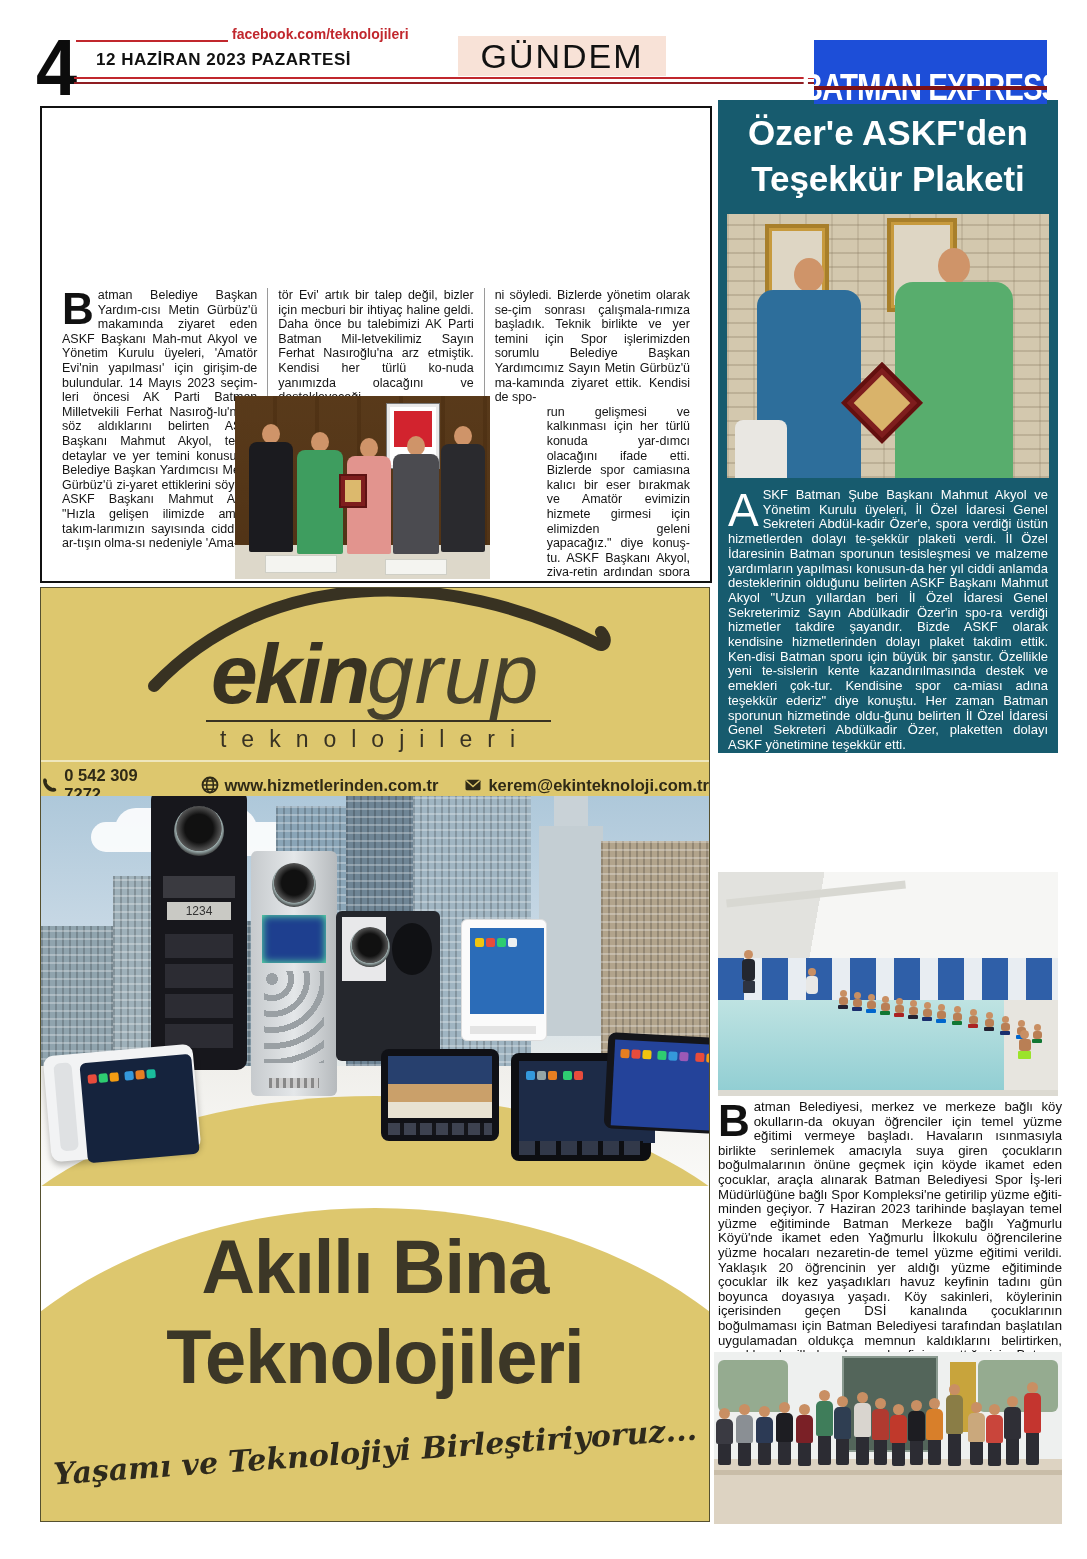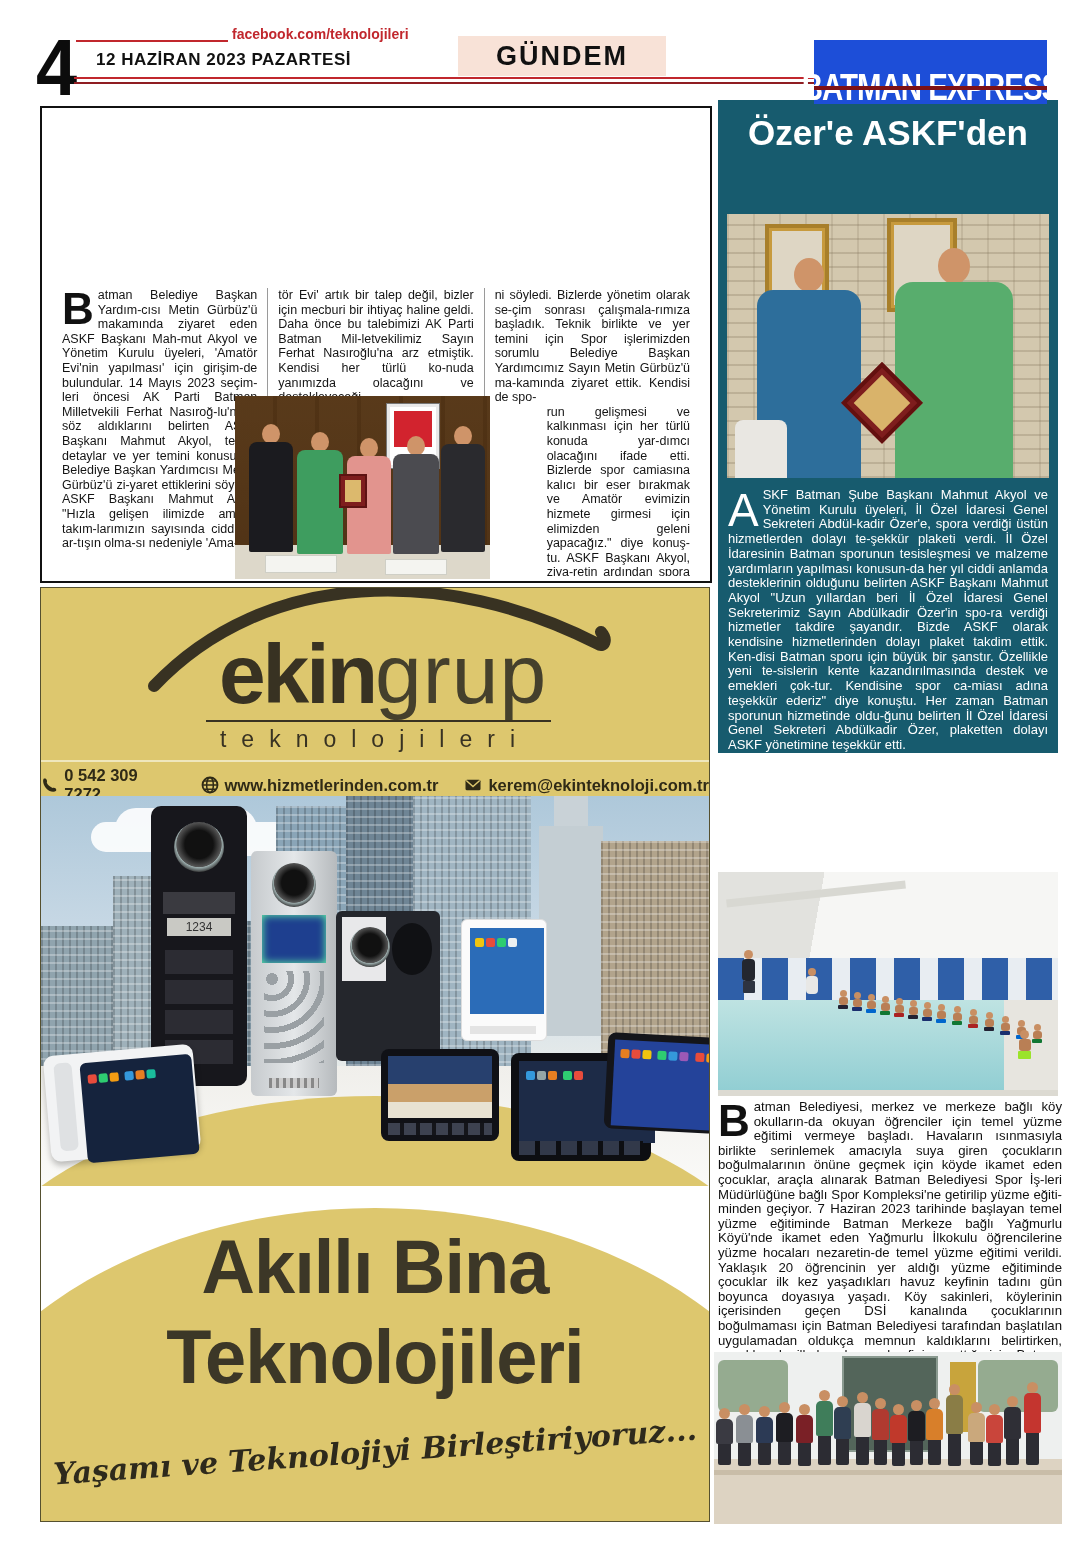--- a/index.html
+++ b/index.html
@@ -8,21 +8,21 @@
   .abs{position:absolute;}
 
   
   .page-number{left:36px;top:22px;font-size:74px;font-weight:900;color:#0c0c0c;
                transform:scaleY(1.08);transform-origin:top left;letter-spacing:-3px;}
   .fb-rule{left:76px;top:40px;width:152px;height:2px;background:#c1272d;}
   .fb-text{left:232px;top:26px;font-size:14px;font-weight:700;color:#c1272d;}
   .date-text{left:96px;top:50px;font-size:17px;font-weight:700;color:#111;letter-spacing:.5px;}
   .section-box{left:458px;top:36px;width:208px;height:40px;background:#f8e2d7;
                display:flex;align-items:center;justify-content:center;}
-  .section-box span{font-size:27px;font-weight:700;color:#111;letter-spacing:2px;}
+  .section-box span{font-size:34px;font-weight:400;color:#111;letter-spacing:2px;}
   .hrule1{left:74px;top:77px;width:973px;height:2px;background:#c1272d;}
   .hrule2{left:74px;top:82px;width:973px;height:2px;background:#8f1d22;}
   .masthead{left:814px;top:40px;width:233px;height:64px;background:#1d4ed8;
             display:flex;align-items:flex-end;justify-content:center;z-index:3;}
   .masthead span{color:#fff;font-size:30px;font-weight:900;letter-spacing:-1px;
                  transform:scale(.98,1.25);white-space:nowrap;}
   .masthead-shadow{left:814px;top:86px;width:233px;height:4px;background:#7d1216;z-index:3;}
 
   
   .main-box{left:40px;top:106px;width:668px;height:473px;border:2px solid #111;background:#fff;}
@@ -49,21 +49,21 @@
   .person{position:absolute;}
   .person .head{width:18px;height:20px;border-radius:50%;background:#cf9469;margin:0 auto;}
   .person .torso{border-radius:8px 8px 2px 2px;margin-top:-2px;}
   .plaque-sm{position:absolute;width:24px;height:30px;background:#7e1d1d;border:2px solid #5d1212;}
   .plaque-sm i{position:absolute;inset:4px;background:#dcb96d;display:block;}
 
   
   .ad-box{left:40px;top:587px;width:668px;height:933px;background:#ddc76e;border:1px solid #55502f;overflow:hidden;}
   .ad-logo-zone{position:absolute;left:0;top:0;width:100%;height:168px;}
   .swoosh{position:absolute;left:105px;top:-6px;width:470px;height:120px;}
-  .brand{position:absolute;left:8px;top:38px;width:100%;text-align:center;color:#383222;white-space:nowrap;}
+  .brand{position:absolute;left:0;top:38px;width:100%;text-align:center;color:#383222;white-space:nowrap;font-style:italic;}
   .brand .bold{font-size:84px;font-weight:900;letter-spacing:-3px;}
   .brand .light{font-size:84px;font-weight:400;letter-spacing:1px;color:#45402c;}
   .brand-rule{position:absolute;left:165px;top:132px;width:345px;height:2px;background:#383222;}
   .brand-sub{position:absolute;left:0;top:138px;width:100%;text-align:center;font-size:23px;
              letter-spacing:15px;color:#383222;}
   .contact-sep{position:absolute;left:0;top:172px;width:100%;height:2px;background:#efe7bd;}
   .contact-row{position:absolute;left:0;top:178px;width:100%;display:flex;justify-content:center;
                gap:26px;align-items:center;color:#2f2a16;font-weight:700;font-size:16.5px;}
   .contact-item{display:flex;align-items:center;gap:6px;}
   .cicon{width:18px;height:18px;}
@@ -257,21 +257,21 @@
       <div class="bld win" style="left:235px;bottom:130px;width:80px;height:250px;background-color:#8aa5b7;"></div>
       <div class="bld win" style="left:305px;bottom:120px;width:68px;height:300px;background-color:#6f8595;"></div>
       <div class="bld win" style="left:372px;bottom:115px;width:118px;height:340px;background-color:#a0b5c2;"></div>
       <div class="bld" style="left:498px;bottom:150px;width:64px;height:210px;background:#c4ced3;">
         <div class="spire-top" style="bottom:210px;width:34px;height:46px;background:#c9d2d7;"></div>
 
       </div>
       <div class="bld win" style="left:560px;bottom:95px;width:108px;height:250px;background-color:#b2a48c;"></div>
       <div style="position:absolute;left:0;bottom:0;width:100%;height:120px;background:linear-gradient(#f0efeb,#fafaf8);"></div>
 
-      <div class="device" style="left:110px;bottom:100px;width:96px;height:280px;background:#17171c;border-radius:10px;">
+      <div class="device" style="left:110px;bottom:116px;width:96px;height:280px;background:#17171c;border-radius:10px;">
         <div class="cam" style="position:absolute;left:23px;top:16px;width:50px;height:50px;"></div>
         <div style="position:absolute;left:12px;top:86px;width:72px;height:22px;background:#3a3a40;"></div>
         <div style="position:absolute;left:16px;top:112px;width:64px;height:18px;background:#c9c9c4;color:#333;font-size:12px;text-align:center;line-height:18px;">1234</div>
         <div style="position:absolute;left:14px;top:138px;width:68px;height:120px;background:
              repeating-linear-gradient(0deg,#2c2c33 0 24px,#17171c 24px 30px),
              repeating-linear-gradient(90deg,#2c2c33 0 18px,#17171c 18px 23px);"></div>
       </div>
       <div class="device" style="left:210px;bottom:90px;width:86px;height:245px;background:linear-gradient(90deg,#c6cacd,#e4e7e9 50%,#b6babd);">
         <div class="cam" style="position:absolute;left:21px;top:12px;width:44px;height:44px;"></div>
         <div style="position:absolute;left:11px;top:64px;width:64px;height:48px;background:#1e3f8f;box-shadow:inset 0 0 8px #6fa;"></div>
@@ -322,20 +322,21 @@
       <div class="big-ellipse"></div>
       <div class="ad-headline ad-h1">Akıllı Bina</div>
       <div class="ad-headline ad-h2">Teknolojileri</div>
       <div class="ad-slogan">Yaşamı ve Teknolojiyi Birleştiriyoruz...</div>
     </div>
   </div>
 
   <div class="abs teal-box">
     <div class="teal-title">
       <span>Özer'e ASKF'den</span><br>
+      <span>Teşekkür Plaketi</span>
     </div>
     <div class="teal-photo">
       <div class="stone"></div>
       <div class="gold-frame" style="left:38px;top:10px;width:64px;height:86px;">
           <i></i>
         </div>
       <div class="gold-frame" style="left:160px;top:4px;width:70px;height:94px;">
           <i></i>
         </div>
       <div class="person" style="left:30px;top:44px;">

